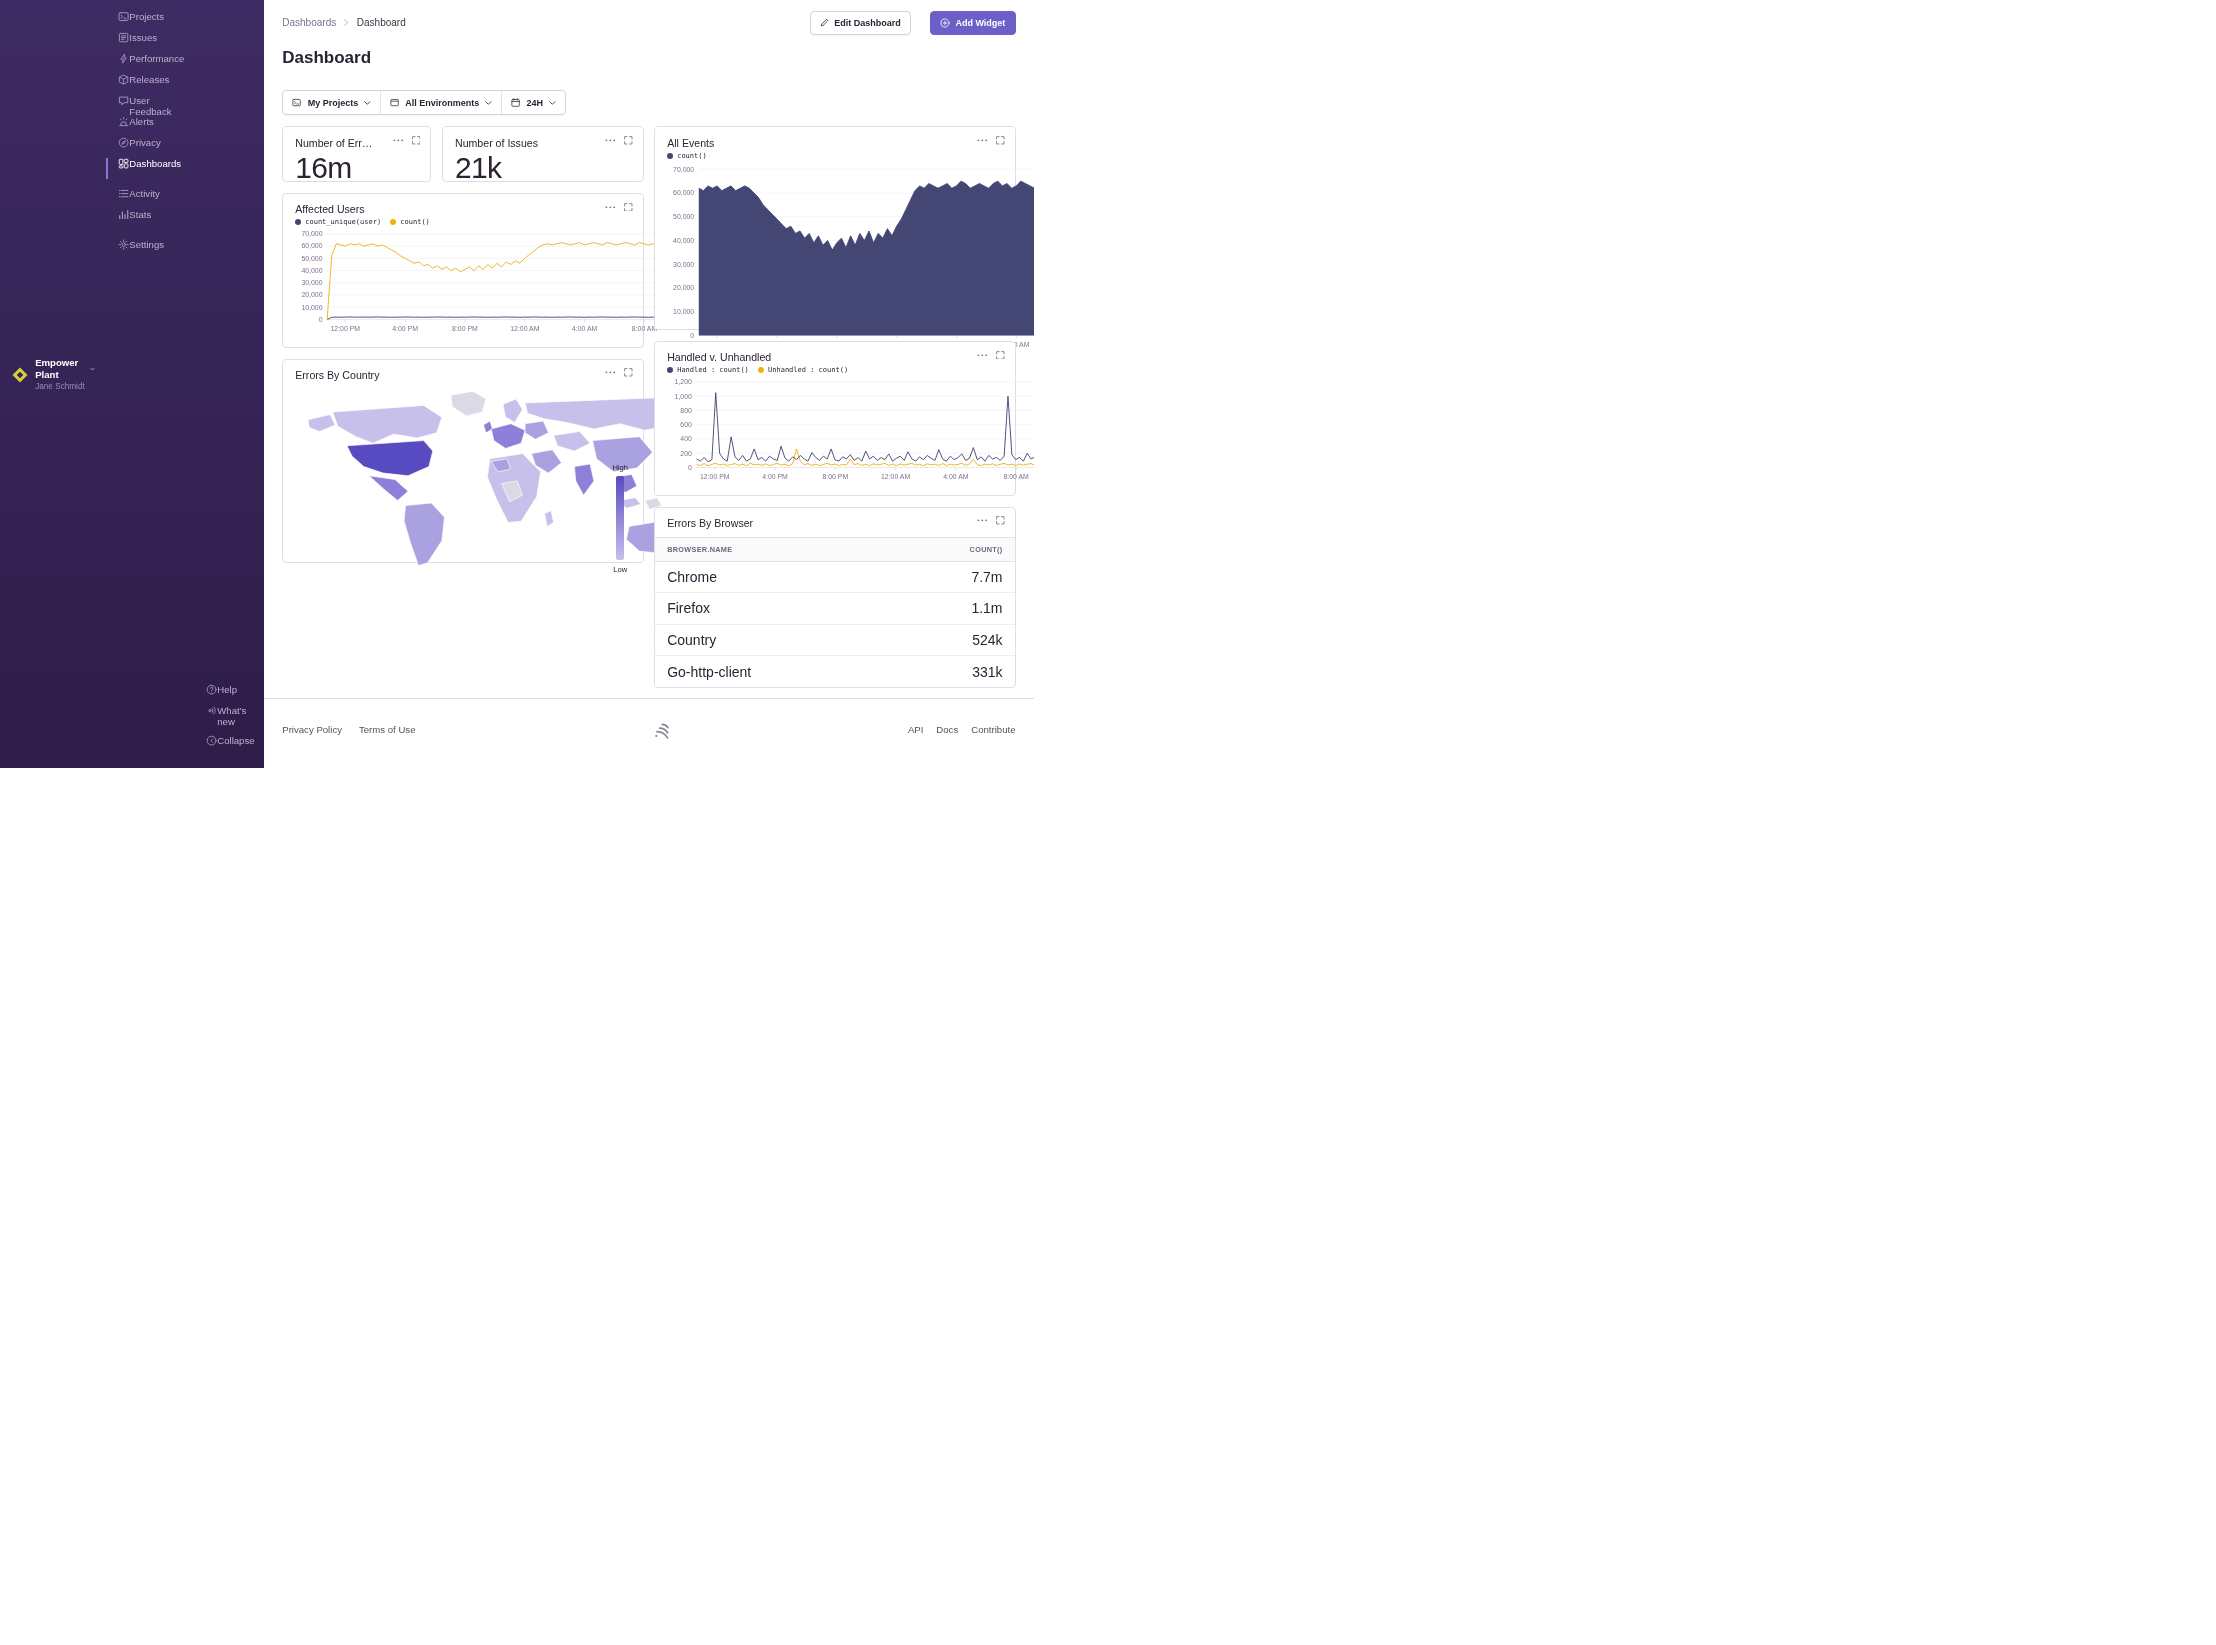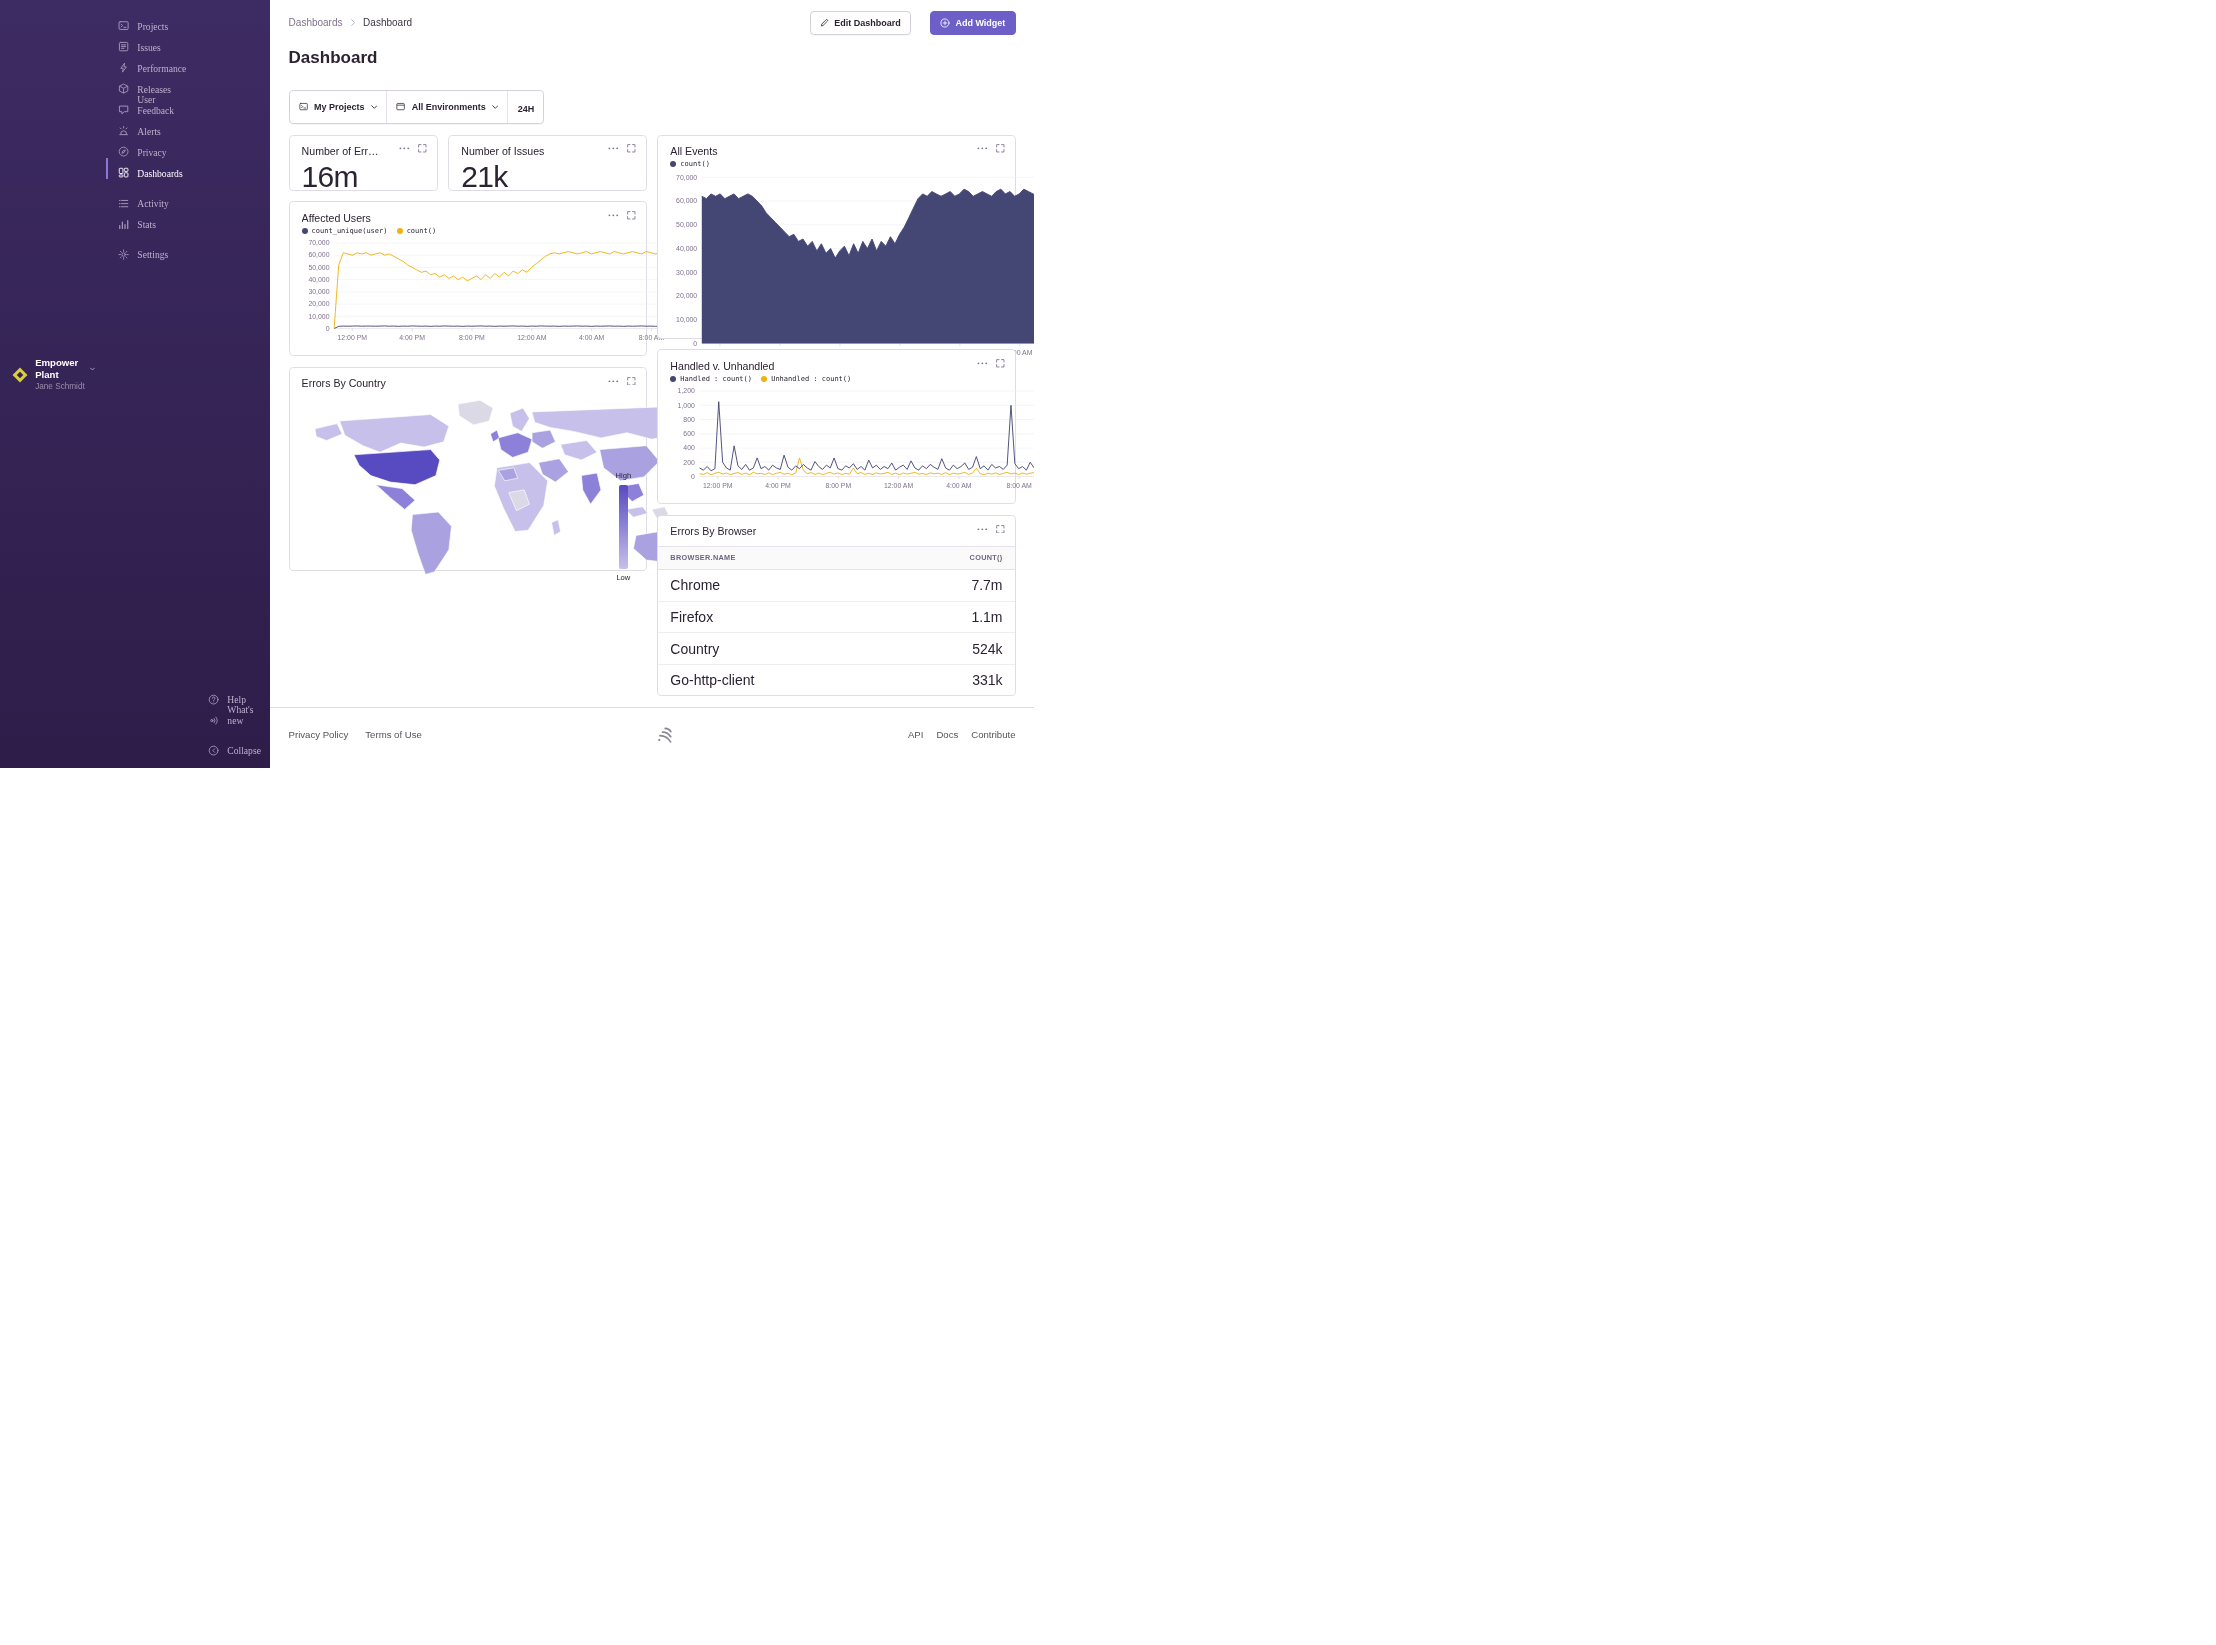--- a/index.html
+++ b/index.html
@@ -18,23 +18,23 @@
     background: linear-gradient(180deg, var(--sidebar_top, #3d2b63), var(--sidebar_bottom, #2e1d49));
     display: flex; flex-direction: row;
     padding: 10.6px 0 12px;
     color: #bfb0cd;
   }
   .org { display:flex; gap:6.6px; padding: 0 10.6px; align-items: center; margin-bottom: 17px; cursor:pointer; }
   .org-text { line-height: 1.25; }
   .org-name { color:#fff; font-weight: 700; font-size: 9.6px; display:flex; align-items:center; gap:4px; }
   .org-sub { font-size: 8.2px; color:#9d8aae; margin-top: 0.7px; }
   .nav-item {
-    display:flex; align-items:flex-end; gap:8px;
+    display:flex; align-items:flex-start; 
     height: 21px; font-size: 9.6px; color:#bfb0cd;
-    padding: 0 9.2px 0 10.6px; border-left: 2.6px solid transparent; cursor:pointer;font-family:Liberation Serif, serif;
+    padding: 0 9.2px 0 10.6px; border-left: 2.6px solid transparent; cursor:pointer;
   }
   .nav-item svg { color:#a495b8; flex: 0 0 auto; }
   .nav-item.active { color:#fff; border-left-color: #8d76d6; }
   .nav-item.active svg { color:#fff; }
   .nav-gap { height: 9.2px; }
   .sidebar-bottom { margin-top: auto; }
 
   
   .main { flex: 1; display:flex; flex-direction: column; min-width:0; }
   .topbar { display:flex; justify-content: space-between; align-items:center; padding: 10.6px 18.5px 0; }
@@ -48,21 +48,21 @@
 
   .page-title { font-size: 17px; font-weight: 700; color:#2b2233; padding: 13px 18.5px 0; }
 
   .filterbar {
     margin: 22.4px 18.5px 0; width: max-content;
     display:inline-flex; background:#fff;
     border:0.7px solid #d6d0dc; border-radius:4.6px; overflow:hidden;
     box-shadow: 0 0.7px 0.7px rgba(43,34,51,.04);
   }
   .filter-btn { display:flex; align-items:center; gap:6px; padding: 6.6px 9.2px; font-size:9px; font-weight:700; color:#2b2233; border-right:0.7px solid #e6e1ec; cursor:pointer; }
-  .filter-btn:last-child { border-right:none;flex-direction:column; }
+  .filter-btn:last-child { border-right:none; }
   .filter-btn svg { color:#3c3644; }
   .chev { color:#6e6a7f; }
 
   
   .grid { display:flex; gap:10.6px; padding: 11.2px 18.5px 0; }
   .col { flex:1; min-width:0; display:flex; flex-direction:column; gap:10.6px; }
   .row { display:flex; gap:10.6px; }
 
   .card { background:#fff; border:0.7px solid #e0dce5; border-radius:4.6px; padding: 9.2px 12px; position:relative; }
   .card-actions { position:absolute; top:8.6px; right:10px; display:flex; gap:8.6px; align-items:center; }

